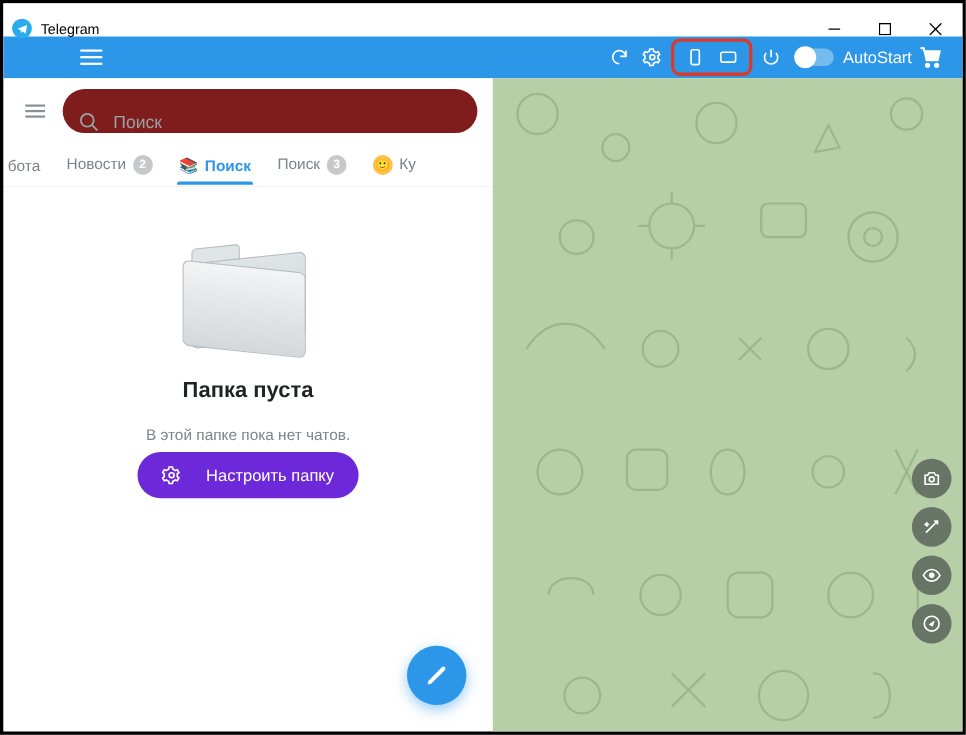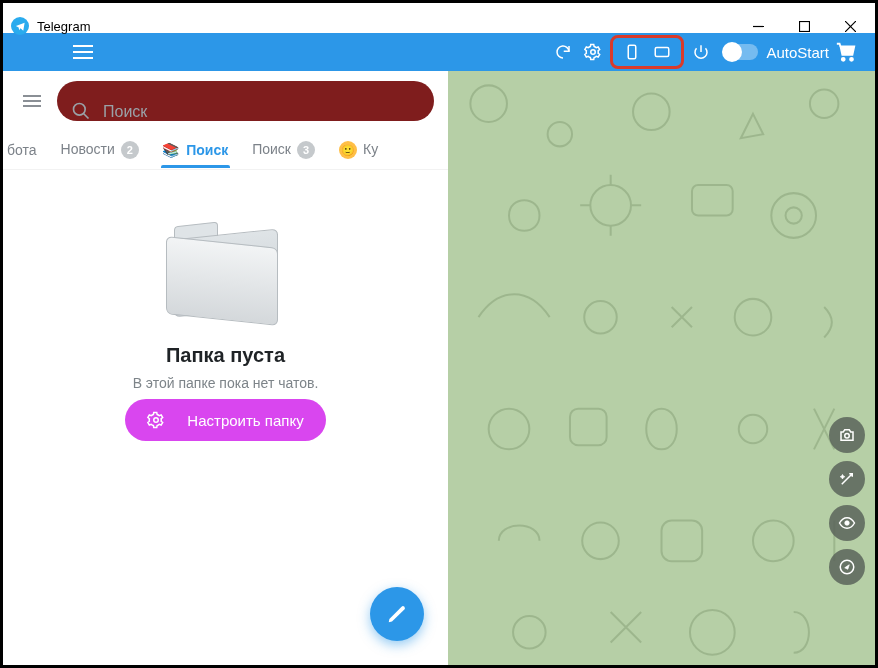--- a/index.html
+++ b/index.html
@@ -184,24 +184,24 @@
     position:absolute;left:8px;top:4px;width:44px;height:18px;
     background:#dfe4e7;border:1px solid #b6bcc0;border-radius:4px 4px 0 0;
     transform:skewY(-6deg);
   }
   .folder-front{
     position:absolute;left:0;top:22px;width:112px;height:78px;
     background:linear-gradient(#f2f4f5,#d4d8db);
     border:1px solid #b6bcc0;border-radius:6px;
     transform:skewY(6deg);
   }
-  .empty-title{font-size:20px;font-weight:600;color:#1f2326;margin-bottom:8px;}
+  .empty-title{font-size:20px;font-weight:600;color:#1f2326;margin-bottom:20px;}
   .empty-sub{font-size:14px;color:#7d8489;margin-bottom:8px;}
   .pill-btn{
-    background:#d946ef;color:#fff;border:none;
+    background:#6d28d9;color:#fff;border:none;
     border-radius:24px;padding:12px 22px;font-size:15px;font-weight:500;
     display:flex;align-items:center;gap:22px;
   }
   .pill-btn svg{width:18px;height:18px;stroke:#fff;stroke-width:2;fill:none;}
 
   
   .fab{
     position:absolute;right:24px;bottom:24px;
     width:54px;height:54px;border-radius:50%;
     background:#2C97E8;display:flex;align-items:center;justify-content:center;

